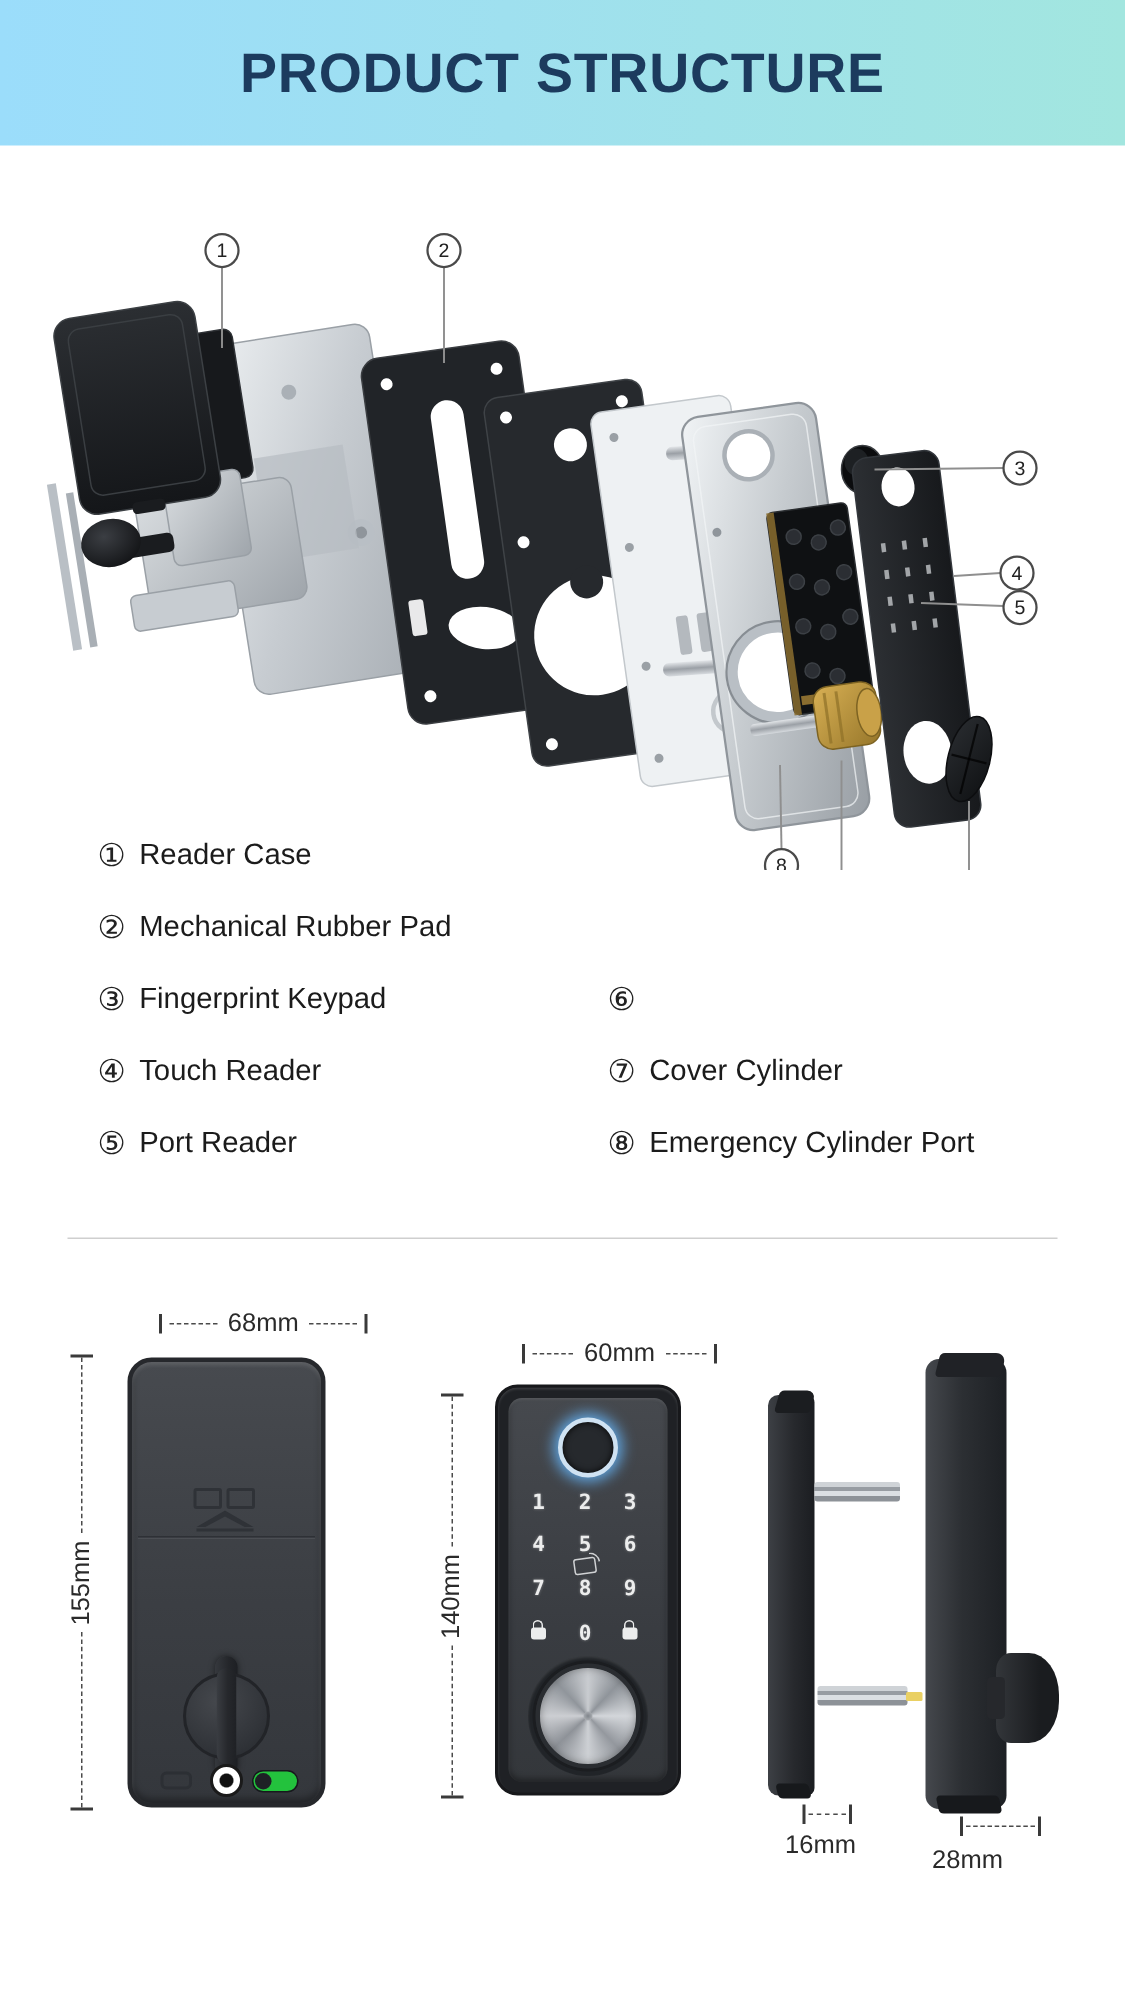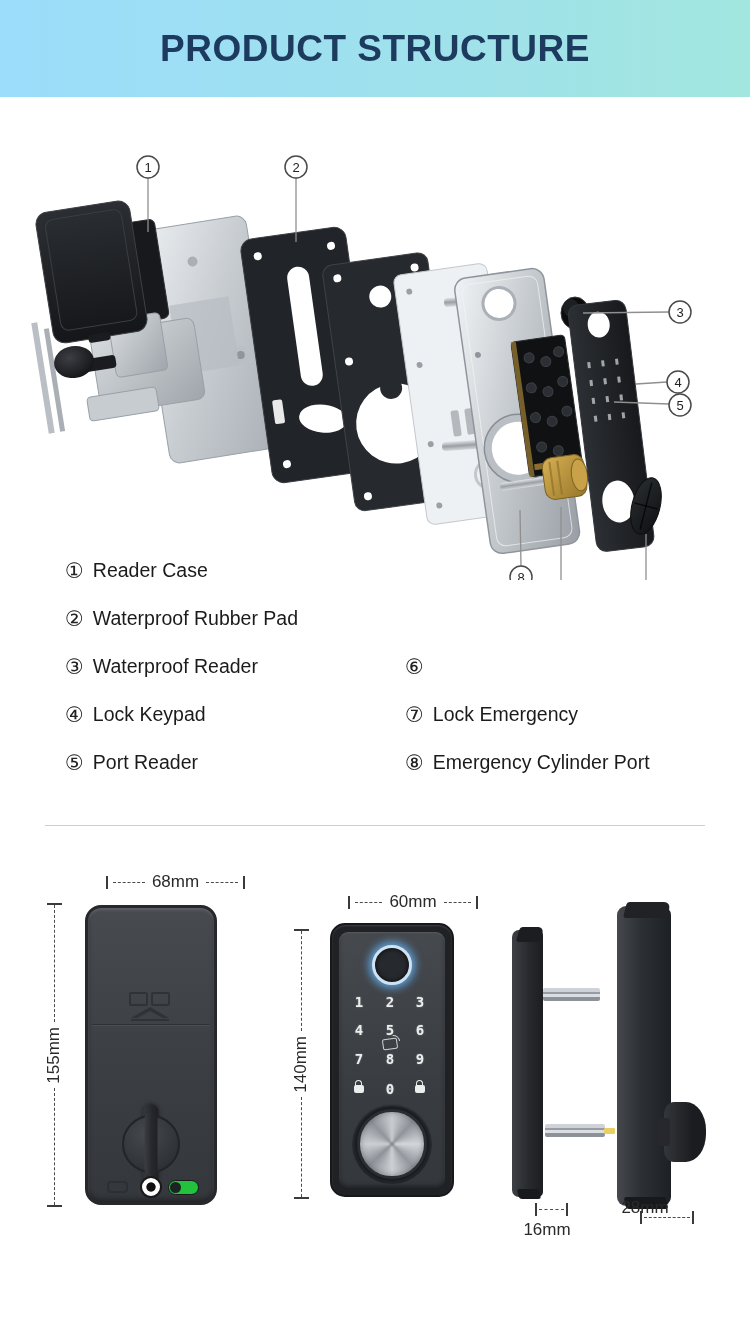--- a/index.html
+++ b/index.html
@@ -325,40 +325,40 @@
       <text x="521" y="471.5">8</text>
     </g>
   </svg>
 
   <div class="part-row" style="left:65px;top:557px;">
     <span class="part-num">①</span>
     <span>Reader Case</span>
   </div>
   <div class="part-row" style="left:65px;top:605px;">
     <span class="part-num">②</span>
-    <span>Waterproof Rubber Pad</span>
+    <span>Mechanical Rubber Pad</span>
   </div>
   <div class="part-row" style="left:65px;top:653px;">
     <span class="part-num">③</span>
-    <span>Waterproof Reader</span>
+    <span>Fingerprint Keypad</span>
   </div>
   <div class="part-row" style="left:65px;top:701px;">
     <span class="part-num">④</span>
-    <span>Lock Keypad</span>
+    <span>Touch Reader</span>
   </div>
   <div class="part-row" style="left:65px;top:749px;">
     <span class="part-num">⑤</span>
     <span>Port Reader</span>
   </div>
   <div class="part-row" style="left:405px;top:653px;">
     <span class="part-num">⑥</span>
   </div>
   <div class="part-row" style="left:405px;top:701px;">
     <span class="part-num">⑦</span>
-    <span>Lock Emergency</span>
+    <span>Cover Cylinder</span>
   </div>
   <div class="part-row" style="left:405px;top:749px;">
     <span class="part-num">⑧</span>
     <span>Emergency Cylinder Port</span>
   </div>
 
   <div class="divider"></div>
 
   <div class="dimh" style="left:83px;top:872px;width:139px;">
     <span class="bar"></span>
@@ -439,15 +439,15 @@
       <span class="dash"></span>
       <span class="bar"></span>
   </div>
   <div class="dimlbl" style="left:547px;top:1220px;">16mm</div>
 
   <div class="dimh" style="left:617px;top:1211px;width:54px;gap:2px;">
     <span class="bar"></span>
       <span class="dash"></span>
       <span class="bar"></span>
   </div>
-  <div class="dimlbl" style="left:645px;top:1198px;">28mm</div>
+  <div class="dimlbl" style="left:645px;top:1230px;">28mm</div>
 
 </div>
 
 </body></html>

